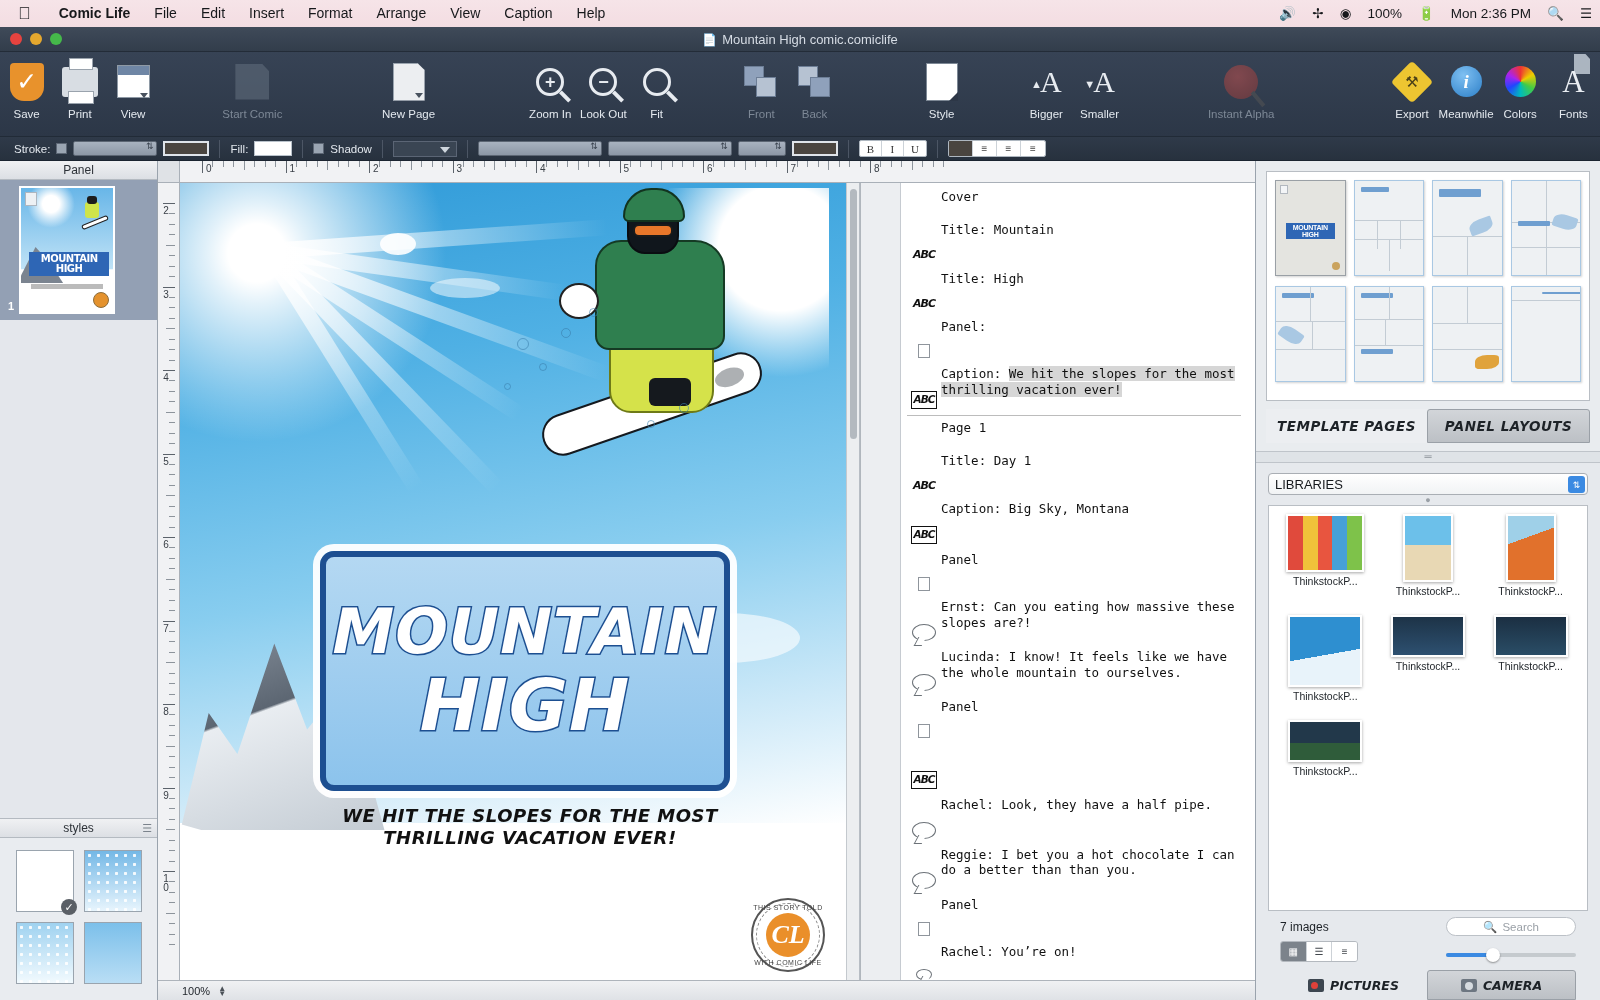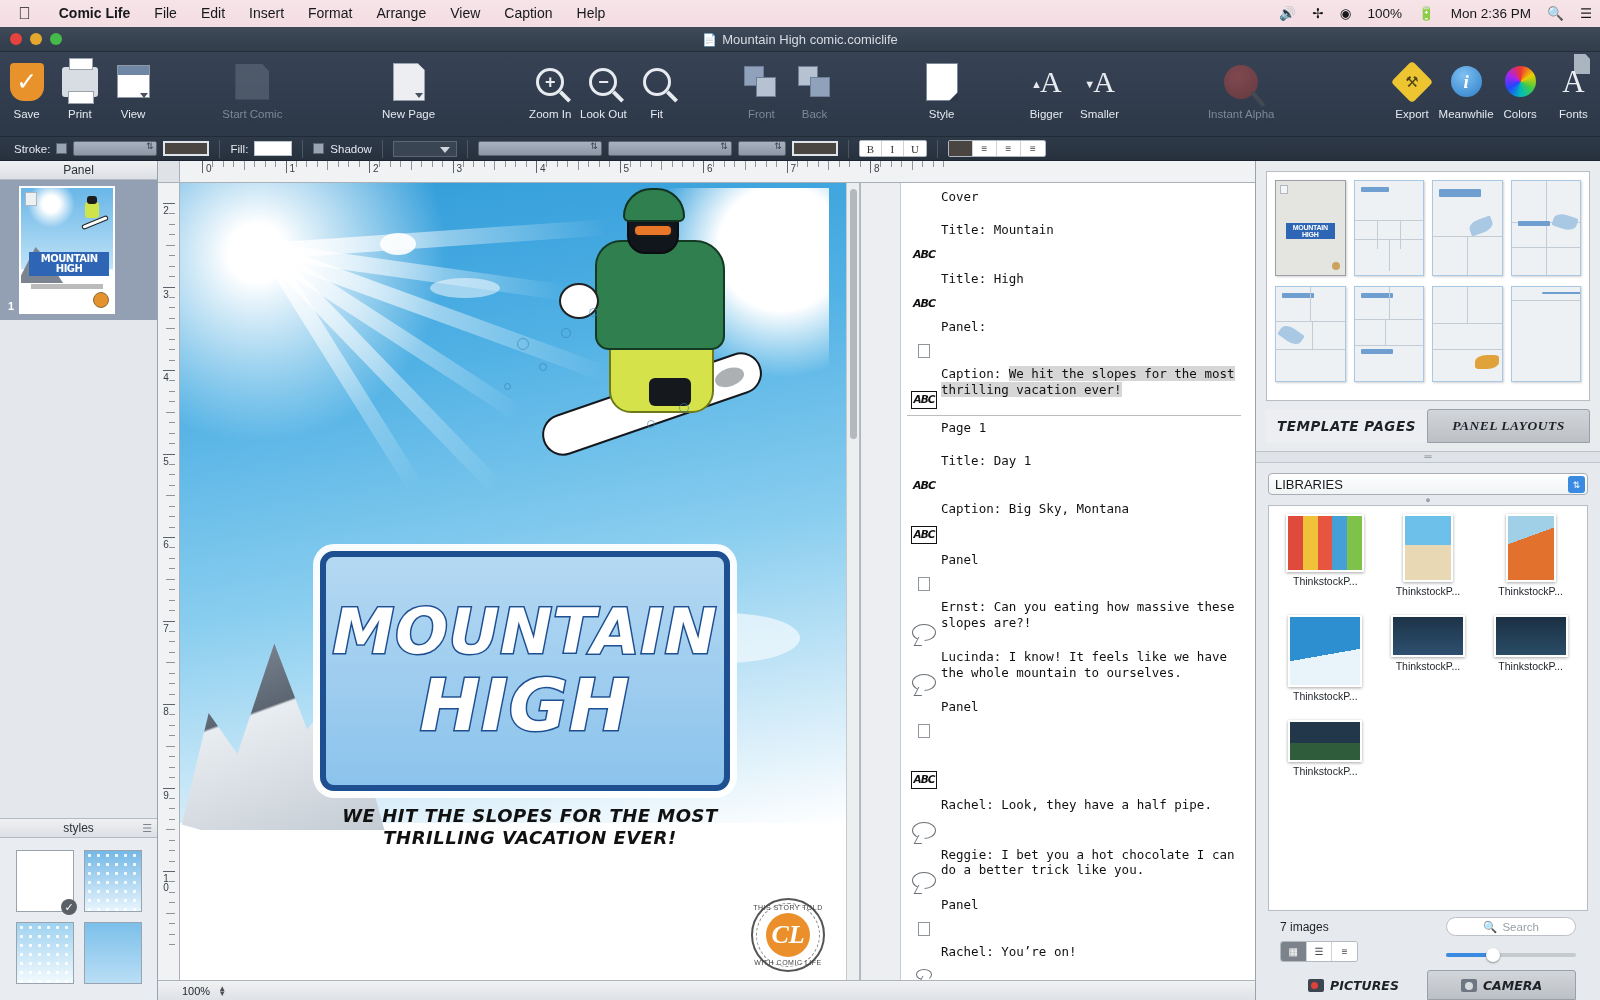--- a/index.html
+++ b/index.html
@@ -253,21 +253,21 @@
   .tpl .ln { position: absolute; background: #c3ccd4; }
   .tpl .mini-title { position: absolute; left: 10px; top: 42px; right: 10px; background: #2e66b5; text-align: center; padding: 1px; }
   .tpl .mini-title b { color: #fff; font-size: 7px; display: block; line-height: 7px; letter-spacing: -.3px; }
   .tpl .mini-badge { position: absolute; right: 5px; bottom: 5px; width: 8px; height: 8px; border-radius: 50%; background: #caa35e; }
   .tpl .mini-corner { position: absolute; left: 4px; top: 4px; width: 8px; height: 9px; border: 1px solid #b2b8bf; background: #f3f5f7; }
   .tpl .art { position: absolute; width: 24px; height: 14px; }
   #tpl-tabs { display: flex; height: 34px; margin-top: 8px; }
   .tpl-tab { flex: 1; display: flex; align-items: center; justify-content: center;
     font-family: "DejaVu Sans", sans-serif; font-style: italic; font-weight: bold; font-size: 13.5px;
     color: #1d2227; background: #eceef1; letter-spacing: .5px; }
-  .tpl-tab.active { background: linear-gradient(#d2d5d9, #bcc0c5); border: 1px solid #9aa0a7; border-radius: 3px 3px 0 0; font-family: Liberation Serif, serif; }
+  .tpl-tab.active { background: linear-gradient(#d2d5d9, #bcc0c5); border: 1px solid #9aa0a7; border-radius: 3px 3px 0 0; }
   .split-grip { height: 12px; background: #dfe3e7; display: flex; align-items: center; justify-content: center; border-top: 1px solid #bfc4ca; border-bottom: 1px solid #bfc4ca; color: #8b9198; font-size: 10px; line-height: 1; }
   #lib-area { flex: 1; padding: 10px 12px 0; display: flex; flex-direction: column; }
   #lib-select { height: 22px; background: linear-gradient(#ffffff, #f1f3f5); border: 1px solid #a9aeb4; border-radius: 4px; display: flex; align-items: center; padding: 0 6px; font-size: 13px; color: #15181c; position: relative; }
   #lib-select .chev { position: absolute; right: 2px; top: 2px; width: 17px; height: 17px; background: #3b8ae2; border-radius: 3px; color: #fff; font-size: 9px; display: flex; align-items: center; justify-content: center; }
   .dot-handle { text-align: center; font-size: 9px; color: #9aa0a7; line-height: 10px; }
   #lib-box { flex: 1; background: #fff; border: 1px solid #b9bec4; padding: 8px; }
   #lib-grid { display: grid; grid-template-columns: repeat(3, 1fr); gap: 18px 6px; }
   .lib-item { display: flex; flex-direction: column; align-items: center; gap: 3px; }
   .lib-thumb { border: 2px solid #fff; box-shadow: 0 1px 3px rgba(0,0,0,.35); }
   .lib-cap { font-size: 10.5px; color: #1d2227; }
@@ -895,21 +895,21 @@
                 <div class="sc-ico">
                   <span class="gl-balloon"></span>
                 </div>
                 <div class="sc-body">Rachel: Look, they have a half pipe.</div>
               </div>
               <div style="height: 8px;"></div>
               <div class="sc-block">
                 <div class="sc-ico">
                   <span class="gl-balloon"></span>
                 </div>
-                <div class="sc-body">Reggie: I bet you a hot chocolate I can do a better trick like you.</div>
+                <div class="sc-body">Reggie: I bet you a hot chocolate I can do a better than than you.</div>
               </div>
               <div style="height: 8px;"></div>
               <div class="sc-block">
                 <div class="sc-ico">
                   <span class="gl-panel"></span>
                 </div>
                 <div class="sc-body">Panel</div>
               </div>
               <div style="height: 8px;"></div>
               <div class="sc-block">

